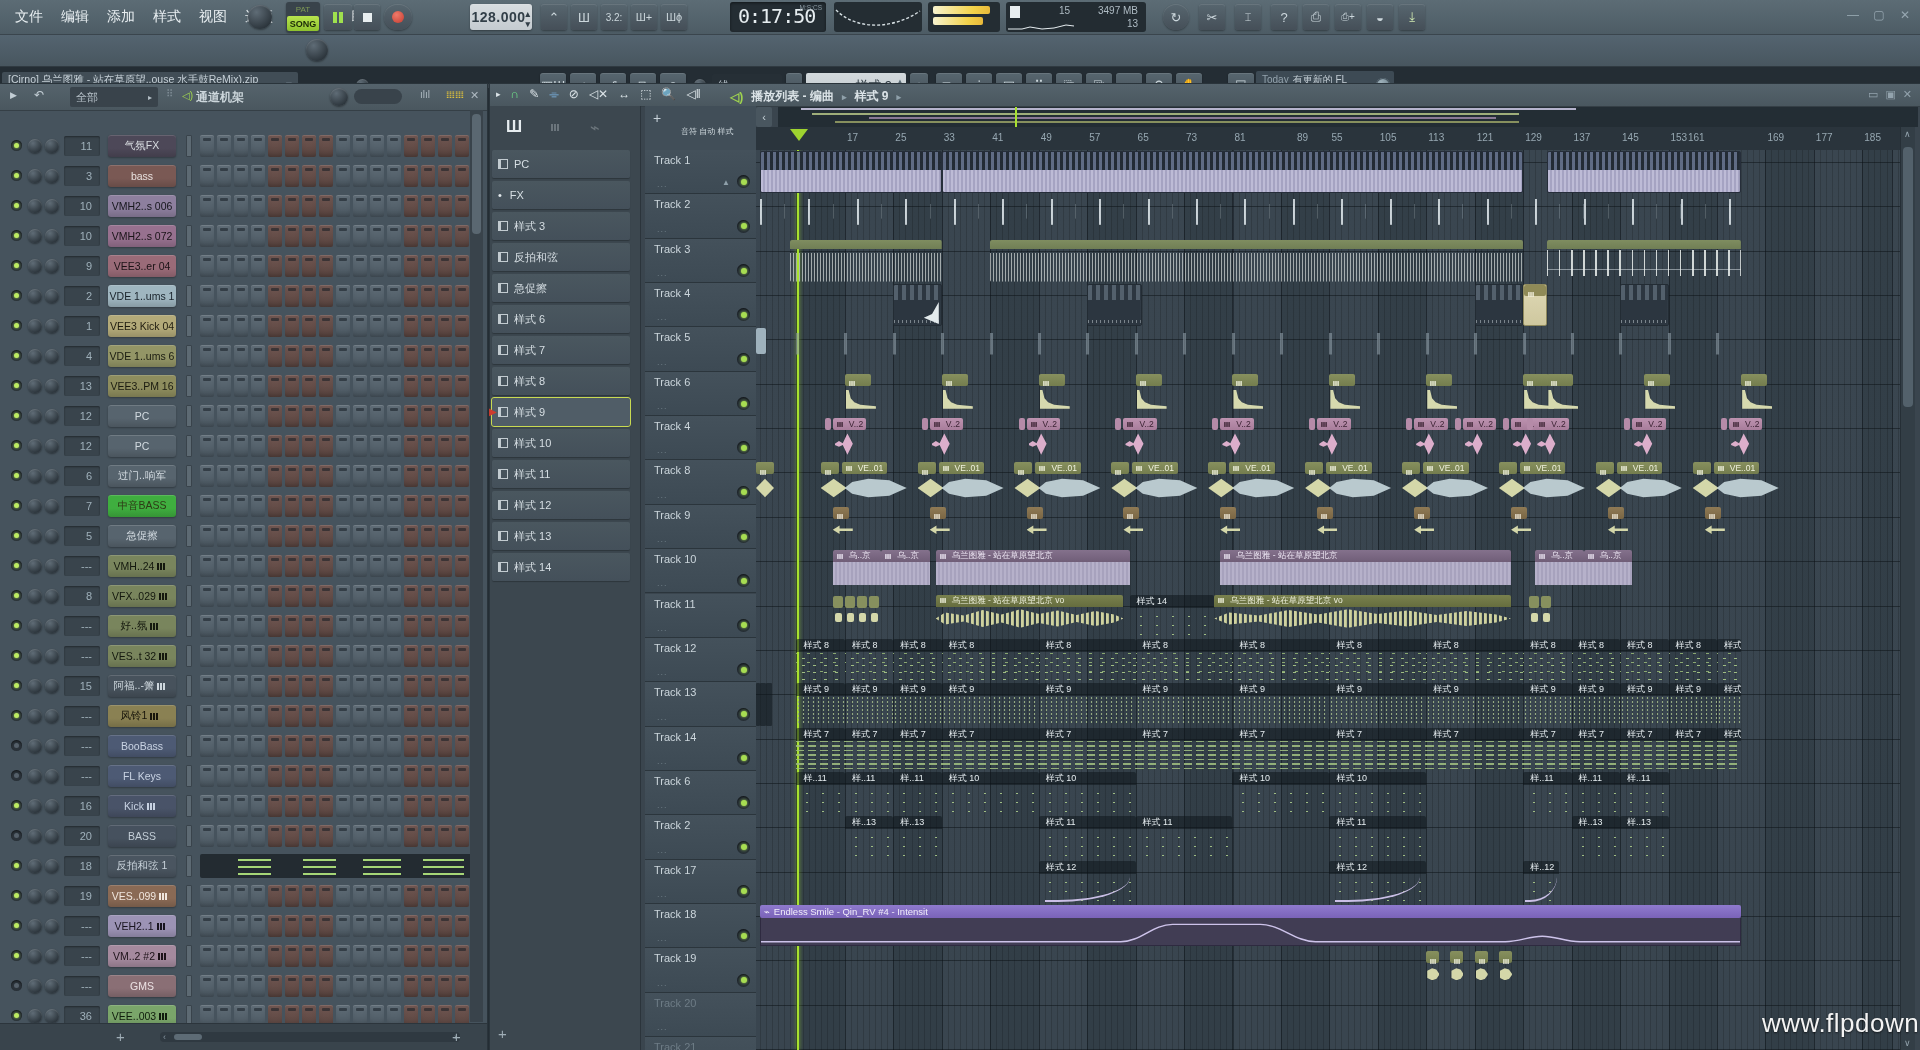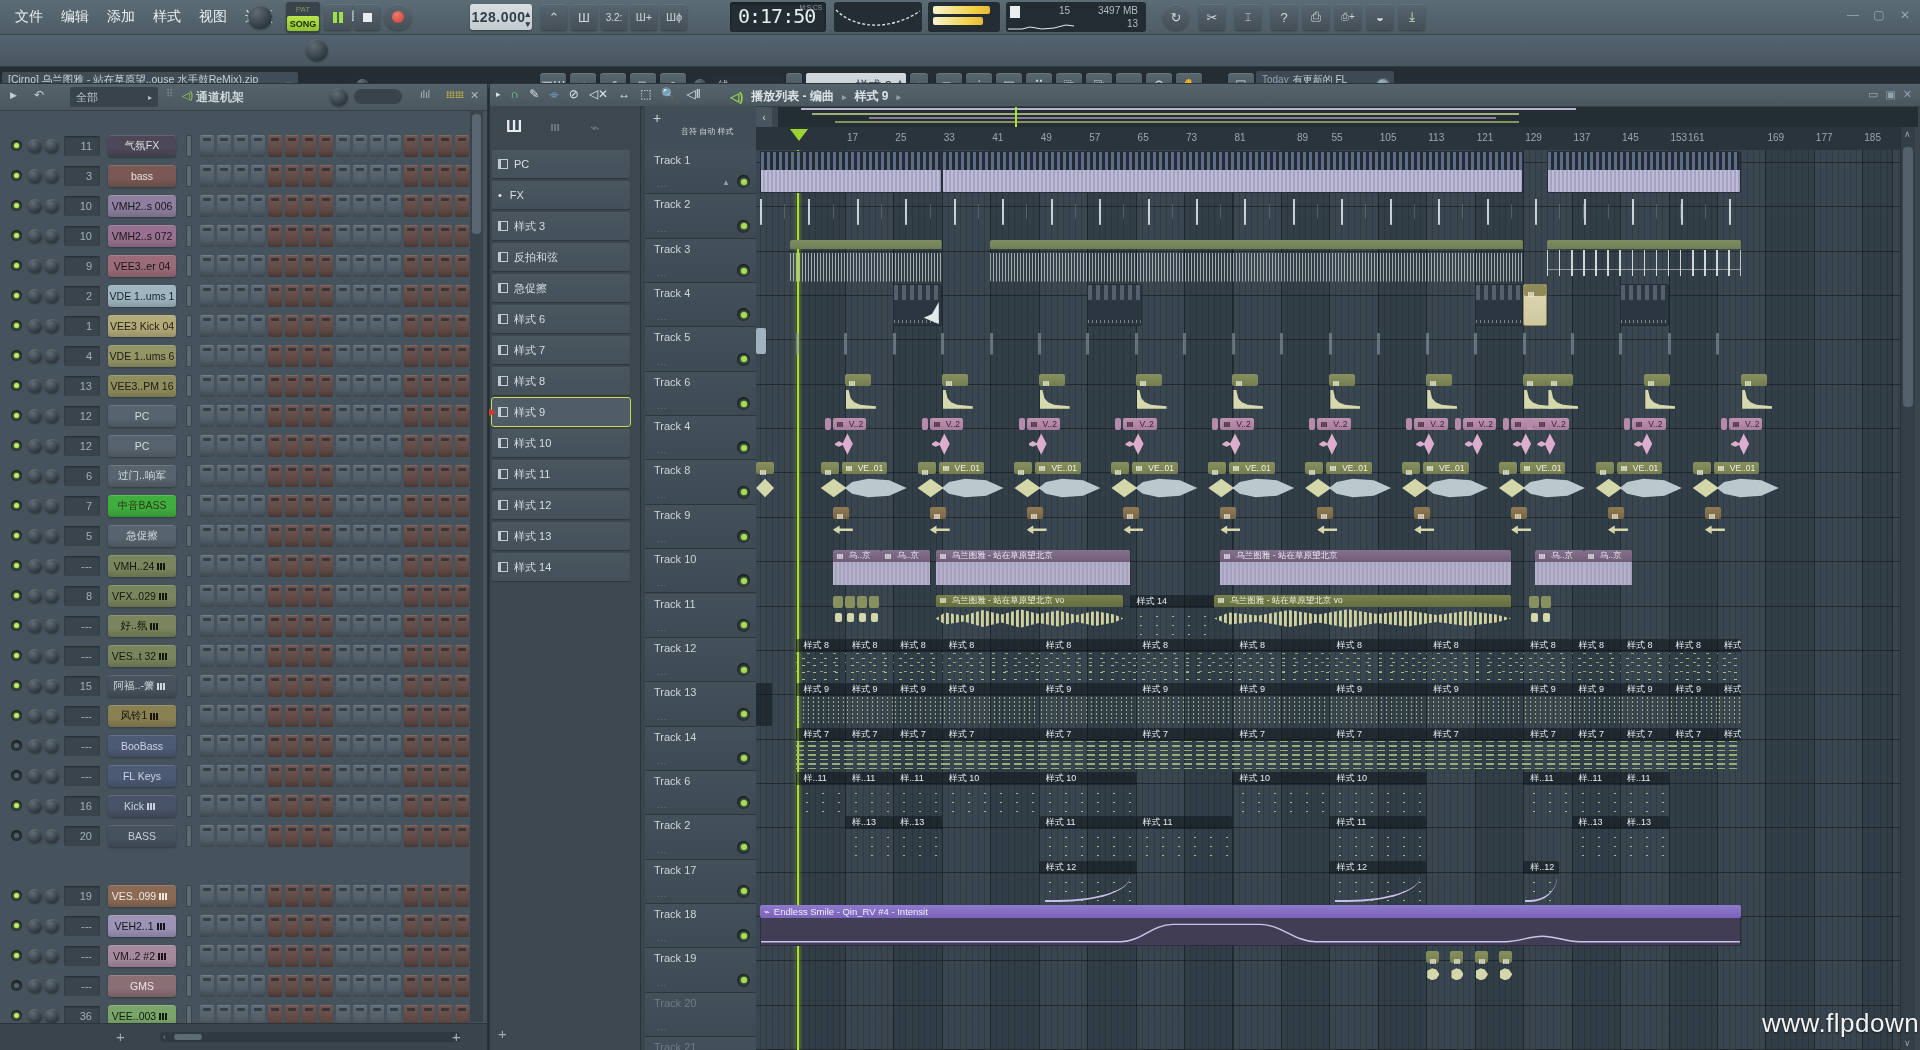--- a/index.html
+++ b/index.html
@@ -1748,20 +1748,46 @@
         <div class="stepcell r" style="left: 421px;">
           <i></i>
         </div>
         <div class="stepcell r" style="left: 438px;">
           <i></i>
         </div>
         <div class="stepcell r" style="left: 455px;">
           <i></i>
         </div>
       </div>
+      <div class="chrow" style="top: 742px;">
+        <div class="led on">
+          <i></i>
+        </div>
+        <div class="kn knob" style="left: 28px;"></div>
+        <div class="kn knob" style="left: 45px;"></div>
+        <div class="numbox">18</div>
+        <div class="chname" style="background: linear-gradient(rgb(74, 85, 96), rgb(74, 85, 96) 60%, rgba(0, 0, 0, 0.15)) rgb(74, 85, 96); color: rgb(200, 210, 218);">
+          <span>反拍和弦 1</span>
+        </div>
+        <div class="mutestrip"></div>
+        <div class="pvbox">
+          <b style="left: 14%; width: 12%; top: 5px;"></b>
+          <b style="left: 14%; width: 12%; top: 12px;"></b>
+          <b style="left: 14%; width: 12%; top: 19px;"></b>
+          <b style="left: 38%; width: 12%; top: 5px;"></b>
+          <b style="left: 38%; width: 12%; top: 12px;"></b>
+          <b style="left: 38%; width: 12%; top: 19px;"></b>
+          <b style="left: 60%; width: 14%; top: 5px;"></b>
+          <b style="left: 60%; width: 14%; top: 12px;"></b>
+          <b style="left: 60%; width: 14%; top: 19px;"></b>
+          <b style="left: 82%; width: 15%; top: 5px;"></b>
+          <b style="left: 82%; width: 15%; top: 12px;"></b>
+          <b style="left: 82%; width: 15%; top: 19px;"></b>
+        </div>
+      </div>
       <div class="chrow" style="top: 772px;">
         <div class="led on">
           <i></i>
         </div>
         <div class="kn knob" style="left: 28px;"></div>
         <div class="kn knob" style="left: 45px;"></div>
         <div class="numbox">19</div>
         <div class="chname" style="background: linear-gradient(rgb(138, 106, 85), rgb(138, 106, 85) 60%, rgba(0, 0, 0, 0.15)) rgb(138, 106, 85); color: rgb(240, 230, 222);">
           <span>VES..099</span>
           <i class="wicon" style="color: rgb(240, 230, 222);"></i>

